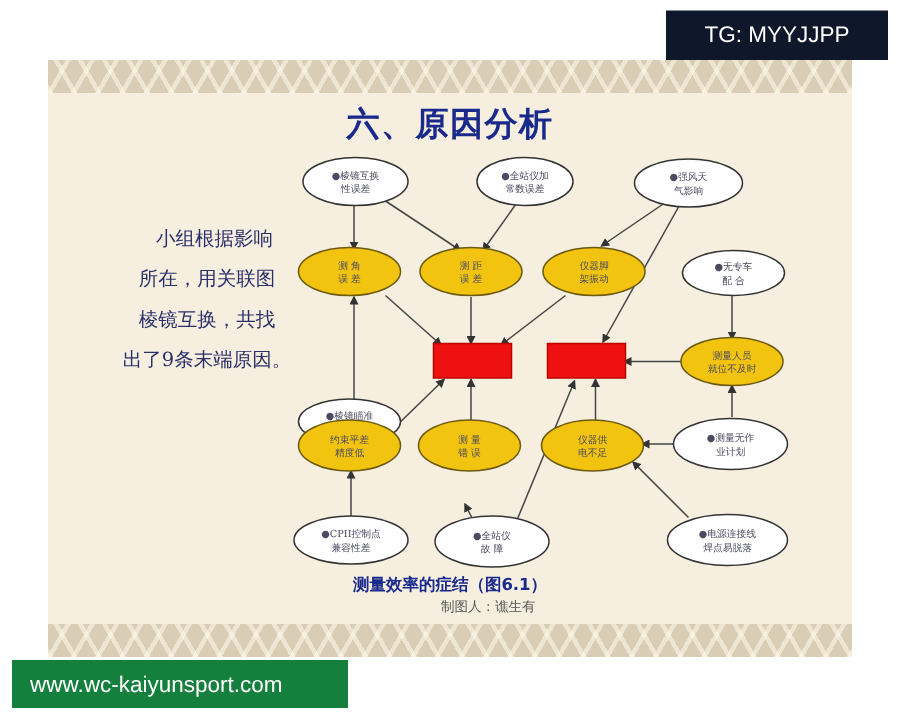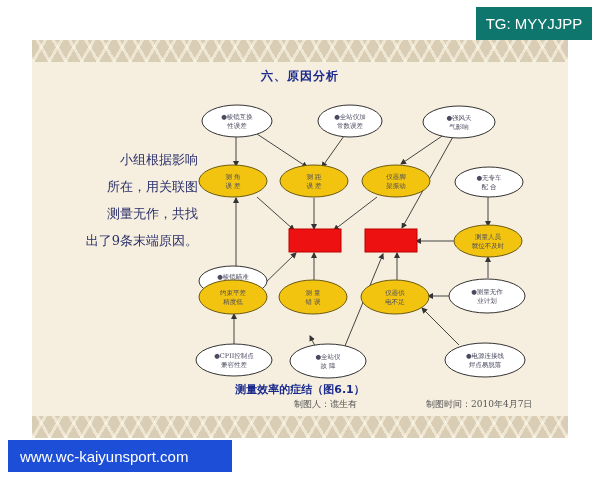--- a/index.html
+++ b/index.html
@@ -7,50 +7,50 @@
          font-family: "DejaVu Sans", sans-serif; }
   .slide { position:absolute; left:32px; top:40px; width:536px; height:398px;
            background:#f6efdf; overflow:hidden; }
   .border-top, .border-bottom { position:absolute; left:0; width:536px; height:22px;
            background-color:#d9ceb5;
            background-image: repeating-linear-gradient(60deg, rgba(255,250,235,0.55) 0 3px, transparent 3px 14px),
                              repeating-linear-gradient(-60deg, rgba(255,250,235,0.55) 0 3px, transparent 3px 14px); }
   .border-top { top:0; }
   .border-bottom { bottom:0; }
   .title { position:absolute; left:0; width:536px; top:28px; text-align:center;
-           font-size:12px; font-weight:bold; color:#1a2a8c; letter-spacing:1px; }
+           font-size:22px; font-weight:bold; color:#1a2a8c; letter-spacing:1px; }
   .side-text { position:absolute; left:46px; top:106px; width:120px; color:#2a2f6a;
-           font-family: "DejaVu Serif", serif; font-size:13px; line-height:27px; text-align:right; }
+           font-family: "DejaVu Serif", serif; font-size:13px; line-height:27px; text-align:center; }
   .side-text div { white-space:nowrap; }
   .side-text .l0 { padding-left:10px; }
   svg.diagram { position:absolute; left:0; top:0; }
   .node-text { font-family: "DejaVu Serif", serif; font-size:6.5px; fill:#4a4a60; }
   .caption { position:absolute; left:0; width:536px; top:342px; text-align:center;
            font-size:11px; font-weight:bold; color:#1a2a8c; }
   .meta { position:absolute; top:358px; font-size:9px; color:#555; font-family:"DejaVu Serif", serif;margin-left:44px; }
-  .watermark-tr { position:absolute; right:8px; top:7px; width:116px; height:33px; background:#0f766e;
+  .watermark-tr { position:absolute; right:8px; top:7px; width:148px; height:33px; background:#0f172a;
            color:#ffffff; font-family:"Liberation Sans", sans-serif; font-size:15px;
            display:flex; align-items:center; justify-content:center;margin-left:22px; }
-  .watermark-bl { position:absolute; left:8px; top:440px; width:224px; height:32px; background:#1d4ed8;
+  .watermark-bl { position:absolute; left:8px; top:440px; width:224px; height:32px; background:#15803d;
            color:#ffffff; font-family:"Liberation Sans", sans-serif; font-size:15px;
            display:flex; align-items:center; padding-left:12px; box-sizing:border-box; }
 </style>
 </head>
 <body>
 
 <div class="watermark-tr">TG: MYYJJPP</div>
 
 <div class="slide">
   <div class="border-top"></div>
   <div class="title">六、原因分析</div>
 
   <div class="side-text">
     <div class="l0">小组根据影响</div>
     <div>所在，用关联图</div>
-    <div>测量无作，共找</div>
+    <div>棱镜互换，共找</div>
     <div>出了9条末端原因。</div>
   </div>
 
   <svg class="diagram" width="536" height="398" viewBox="0 0 536 398">
     <defs>
       <marker id="arr" markerWidth="6" markerHeight="6" refX="5" refY="3" orient="auto">
         <path d="M0,0 L6,3 L0,6 z" fill="#333"></path>
       </marker>
     </defs>
 
@@ -186,18 +186,17 @@
     </g>
     <g>
       <ellipse cx="363" cy="257" rx="34" ry="17" fill="#f2c40f" stroke="#6b5a10" stroke-width="1"></ellipse>
       <text class="node-text" x="363" y="255" text-anchor="middle">仪器供</text>
       <text class="node-text" x="363" y="264" text-anchor="middle">电不足</text>
     </g>
   </svg>
 
   <div class="caption">测量效率的症结（图6.1）</div>
   <div class="meta" style="left:218px;">制图人：谯生有</div>
-  <div class="meta" style="left:350px;">制图时间：2010年4月7日</div>
 
   <div class="border-bottom"></div>
 </div>
 
 <div class="watermark-bl">www.wc-kaiyunsport.com</div>
 
 </body></html>

